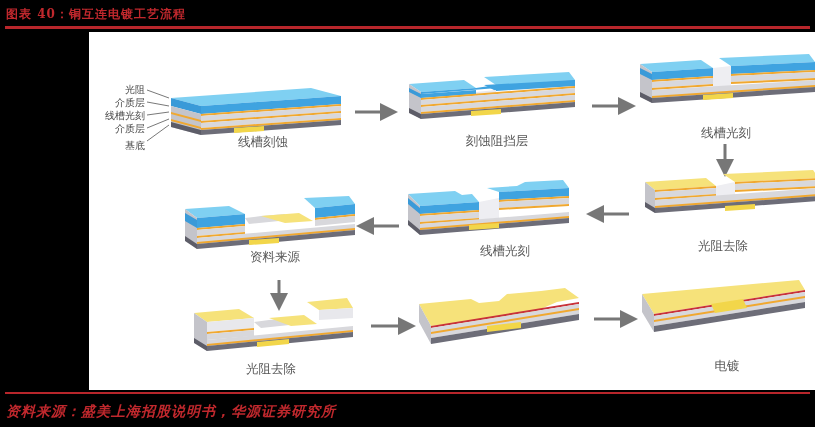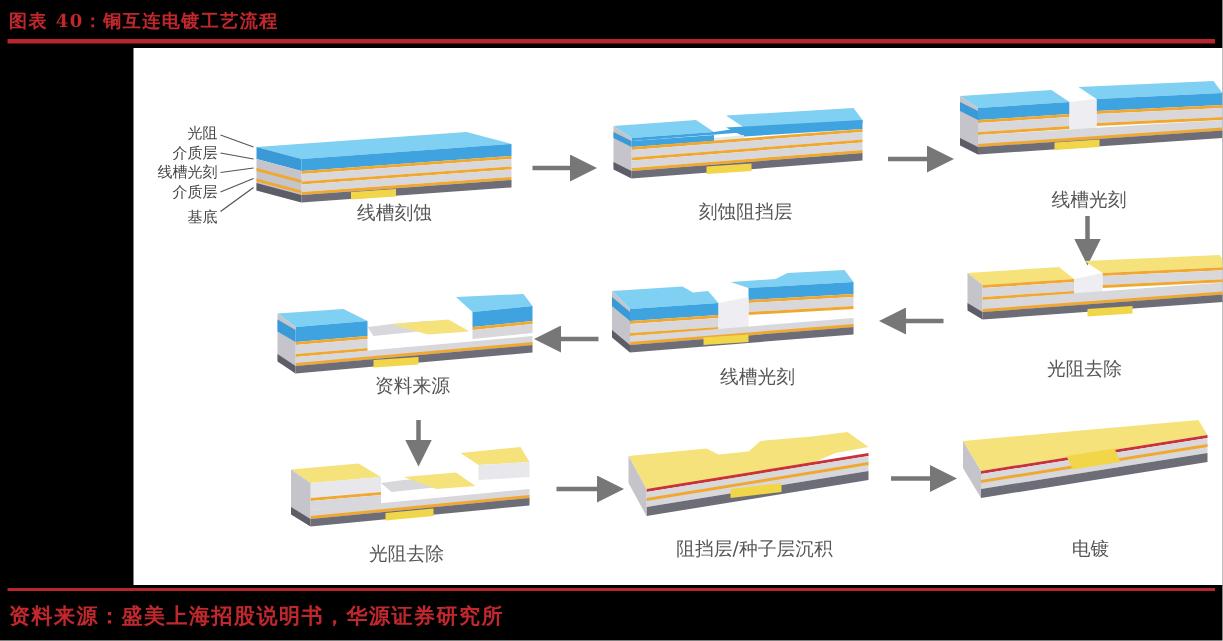--- a/index.html
+++ b/index.html
@@ -1,21 +1,21 @@
 <!DOCTYPE html>
 <html><head>
 <meta charset="utf-8">
 <style>
   html,body{margin:0;padding:0;}
   body{width:815px;height:427px;background:#000;position:relative;overflow:hidden;font-family:"DejaVu Sans",sans-serif;}
   .title{position:absolute;left:6px;top:4px;color:#c0282d;font-family:"DejaVu Serif",serif;font-weight:bold;font-size:12px;letter-spacing:1px;line-height:20px;}
   .rule{position:absolute;left:5px;width:805px;height:3px;background:#b8262b;}
   .rule.top{top:26px;}
   .rule.bot{top:392px;height:2px;}
-  .source{position:absolute;left:6px;top:402px;color:#c0282d;font-family:"DejaVu Serif",serif;font-weight:bold;font-size:14px;letter-spacing:1px;line-height:18px;}
+  .source{position:absolute;left:6px;top:402px;color:#c0282d;font-family:"DejaVu Serif",serif;font-weight:bold;font-size:14px;letter-spacing:1px;line-height:18px;font-style:italic;}
   .panel{position:absolute;left:41px;top:32px;width:731px;height:358px;background:#fff;margin-left:48px;}
   .panel svg{position:absolute;left:0;top:0;}
   .lbl{position:absolute;font-size:12.5px;color:#555;white-space:nowrap;transform:translateX(-50%);line-height:14px;}
   .llab{position:absolute;font-size:10px;color:#444;white-space:nowrap;text-align:right;line-height:12px;}
 </style>
 </head>
 <body>
 
 <div class="title">图表 40：铜互连电镀工艺流程</div>
 <div class="rule top"></div>
@@ -216,18 +216,17 @@
   <div class="llab" style="right:675px;top:91px;">介质层</div>
   <div class="llab" style="right:675px;top:108px;">基底</div>
 
   <div class="lbl" style="left:174px;top:103px;">线槽刻蚀</div>
   <div class="lbl" style="left:408px;top:102px;">刻蚀阻挡层</div>
   <div class="lbl" style="left:637px;top:94px;">线槽光刻</div>
   <div class="lbl" style="left:634px;top:207px;">光阻去除</div>
   <div class="lbl" style="left:416px;top:212px;">线槽光刻</div>
   <div class="lbl" style="left:186px;top:218px;">资料来源</div>
   <div class="lbl" style="left:182px;top:330px;">光阻去除</div>
-  <div class="lbl" style="left:414px;top:327px;">阻挡层/种子层沉积</div>
   <div class="lbl" style="left:638px;top:327px;">电镀</div>
 </div>
 
 <div class="rule bot"></div>
 <div class="source">资料来源：盛美上海招股说明书，华源证券研究所</div>
 
 </body></html>

